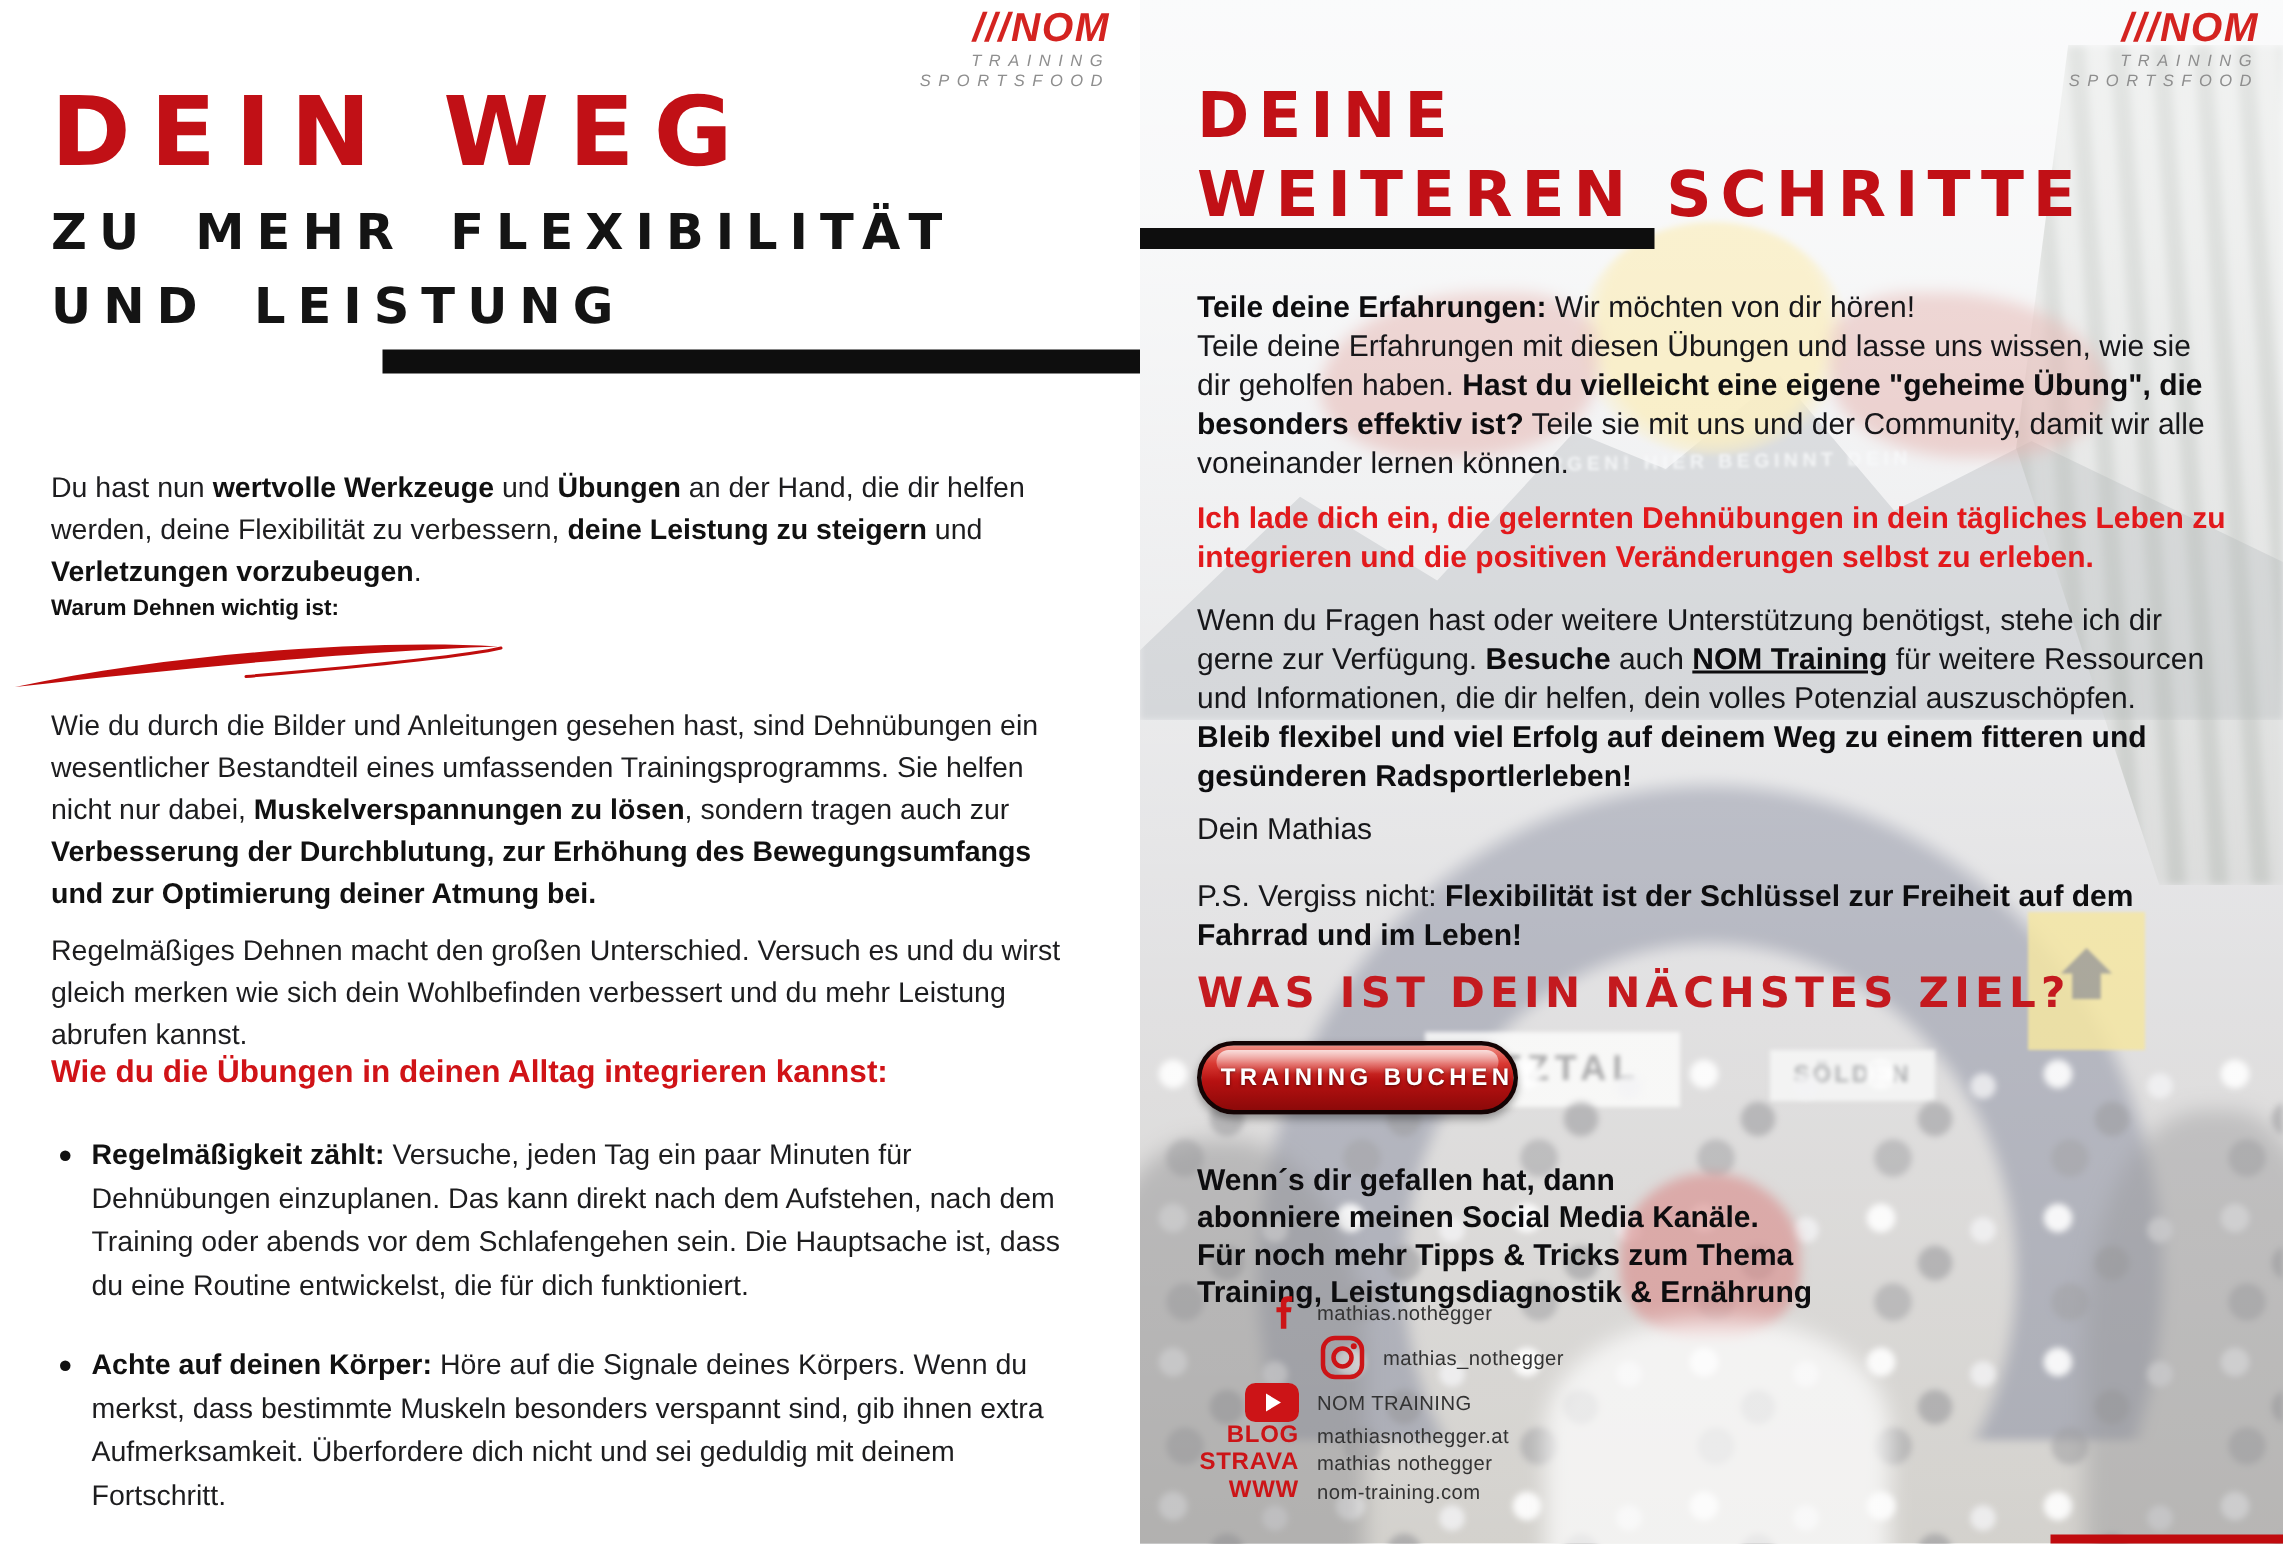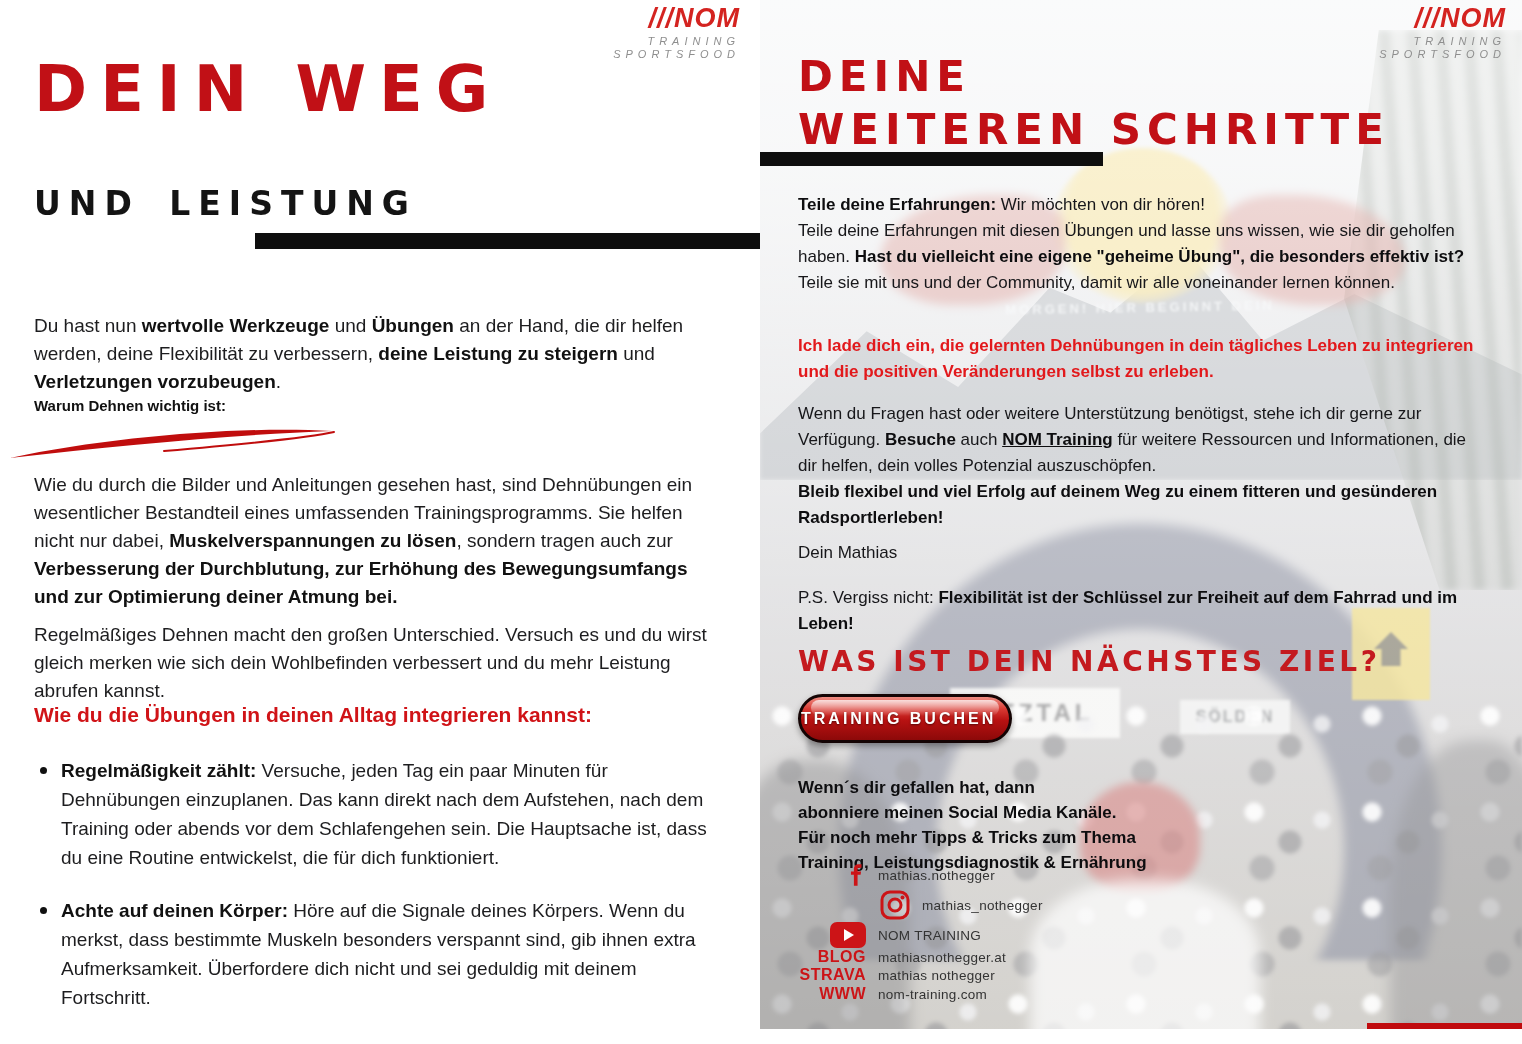--- a/index.html
+++ b/index.html
@@ -66,56 +66,57 @@
   .fig{filter:blur(7px);}
   .fig-dark-l{left:-30px;top:760px;width:180px;height:284px;background:rgba(32,32,36,.5);border-radius:40% 50% 0 0;}
   .fig-dark-r{left:630px;top:740px;width:160px;height:304px;background:rgba(40,40,44,.45);border-radius:50% 40% 0 0;}
   .helmet-red{left:320px;top:782px;width:120px;height:110px;background:rgba(176,32,28,.7);border-radius:55% 55% 45% 45%;filter:blur(4px);}
   .jacket-white{left:270px;top:880px;width:230px;height:164px;background:rgba(250,250,250,.75);border-radius:45% 45% 0 0;filter:blur(7px);}
   .wash{left:0;top:0;width:762px;height:1044px;background:linear-gradient(180deg,rgba(255,255,255,.72) 0%,rgba(255,255,255,.62) 30%,rgba(255,255,255,.55) 60%,rgba(255,255,255,.5) 100%);}
 
   
   .rp-title{position:absolute;left:38px;top:50px;font-family:"DejaVu Sans","Liberation Sans",sans-serif;font-size:42px;font-weight:800;letter-spacing:6px;line-height:53px;color:#c11016;white-space:nowrap;z-index:10;}
   .rp-bar{left:0;top:152px;width:343px;height:14px;z-index:10;}
-  .rp-p{position:absolute;left:38px;width:690px;font-size:17px;line-height:26px;color:#17171a;z-index:10;margin-top:11px;}
+  .rp-p{position:absolute;left:38px;width:690px;font-size:20px;line-height:26px;color:#17171a;z-index:10;margin-top:11px;}
   .rp-p b{font-weight:700;color:#0d0d0f;}
   .rp-share{top:181px;}
   .rp-invite{top:322px;font-weight:700;color:#e2191c;}
   .rp-support{top:390px;}
   .rp-signoff{top:529px;}
   .rp-ps{top:574px;}
   .link{color:#e2191c;text-decoration:underline;cursor:pointer;}
   .red{color:#e2191c;}
   .dark{color:#17171a;}
   .rp-goal{position:absolute;left:38px;top:645px;font-family:"DejaVu Sans","Liberation Sans",sans-serif;font-size:28px;font-weight:800;letter-spacing:3.5px;color:#c41a1f;white-space:nowrap;z-index:10;}
   .cta{position:absolute;left:38px;top:694px;width:214px;height:49px;border-radius:25px;z-index:10;cursor:pointer;
        background:linear-gradient(180deg,#ef8d83 0%,#d93a33 28%,#b71111 55%,#8c0909 100%);
        border:3px solid #140404;box-shadow:0 3px 6px rgba(0,0,0,.35);box-sizing:border-box;}
   .cta:before{content:"";position:absolute;left:10px;right:10px;top:3px;height:16px;border-radius:12px;background:linear-gradient(180deg,rgba(255,255,255,.75),rgba(255,255,255,0));}
-  .cta span{position:absolute;width:100%;text-align:left;top:13px;color:#fff;font-size:16px;font-weight:800;letter-spacing:3px;text-shadow:0 1px 2px rgba(0,0,0,.5);}
+  .cta span{position:absolute;width:100%;text-align:right;top:13px;color:#fff;font-size:16px;font-weight:800;letter-spacing:3px;text-shadow:0 1px 2px rgba(0,0,0,.5);}
   .rp-social-intro{top:764px;line-height:25px;font-weight:700;}
   .social{position:absolute;left:0;top:0;width:420px;z-index:10;}
   .srow{position:absolute;display:flex;align-items:center;}
   .scell{width:106px;text-align:right;display:flex;justify-content:flex-end;}
   .sval{margin-left:12px;font-size:13.5px;color:#333;letter-spacing:.3px;}
   .slabel{font-size:16px;font-weight:800;color:#cc1417;letter-spacing:.5px;}
   .corner-bar{position:absolute;left:607px;top:1023px;width:155px;height:21px;background:#c00b0e;z-index:20;}
 </style>
 </head>
 <body>
 
 <div class="page page-left">
 
   <div class="logo" style="top:4px;right:20px;">
     <div class="logo-nom">///NOM</div>
     <div class="logo-sub">TRAINING</div>
     <div class="logo-sub">SPORTSFOOD</div>
   </div>
 
   <h1 class="lp-title" style="margin:0;">DEIN WEG</h1>
+  <div class="lp-sub lp-sub1">ZU MEHR FLEXIBILITÄT</div>
   <div class="lp-sub lp-sub2">UND LEISTUNG</div>
   <div class="bar lp-bar"></div>
 
   <p class="body-p lp-p1"><span>Du hast nun </span><b>wertvolle Werkzeuge</b><span> und </span><b>Übungen</b><span> an der Hand, die dir helfen werden, deine Flexibilität zu verbessern, </span><b>deine Leistung zu steigern</b><span> und </span><b>Verletzungen vorzubeugen</b><span>.</span></p>
 
   <div class="sec-h lp-why">Warum Dehnen wichtig ist:</div>
   <svg class="swoosh" viewBox="0 0 336 42">
     <path d="M6,40 C110,18 240,8 328,13 C240,16 120,27 6,40 Z" fill="#c00d0d"></path>
     <path d="M160,33 C230,27 305,20 330,14" stroke="#c00d0d" stroke-width="2" fill="none" stroke-linecap="round"></path>
   </svg>

